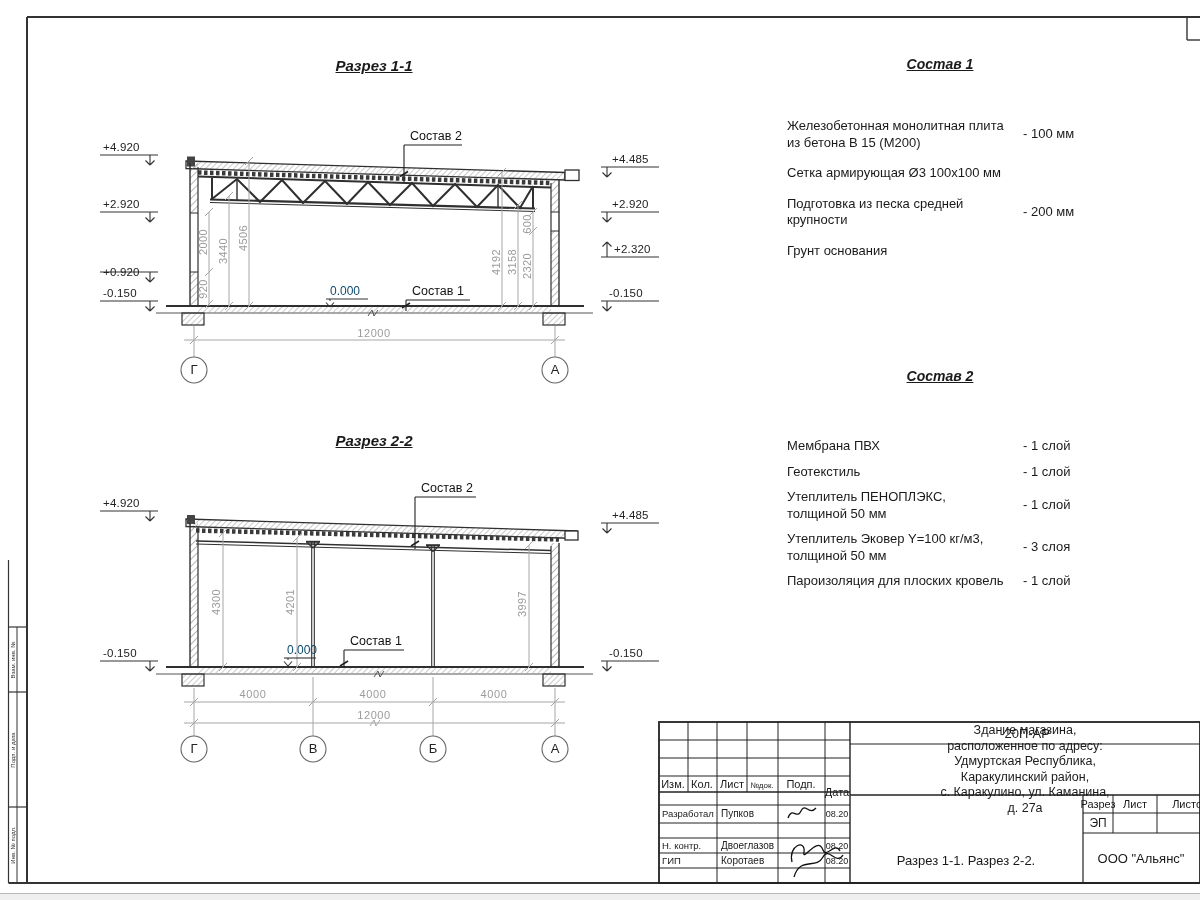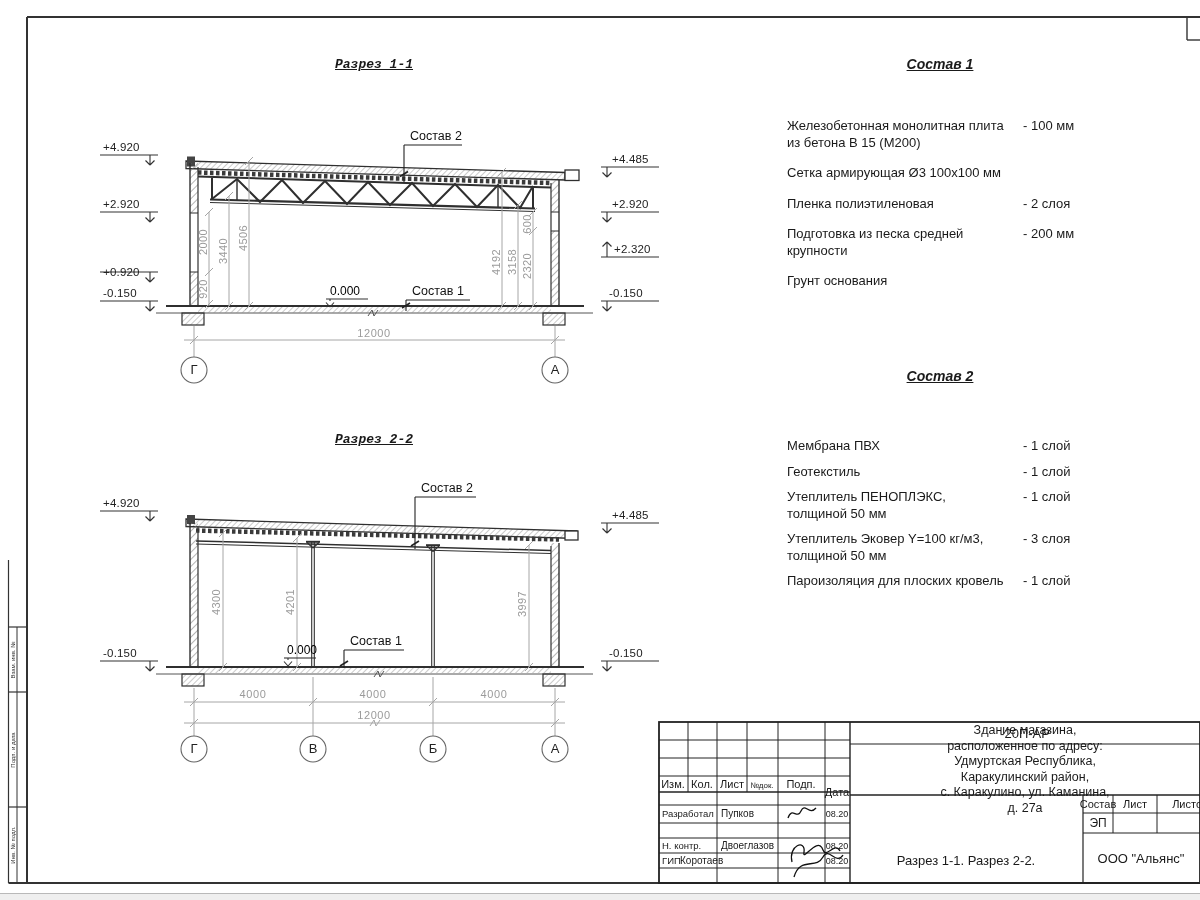--- a/index.html
+++ b/index.html
@@ -1,32 +1,32 @@
 <!DOCTYPE html>
 <html><head>
 <meta charset="utf-8">
 <style>
   html,body{margin:0;padding:0;background:#fff;width:1200px;height:900px;overflow:hidden;
     font-family:"Liberation Sans",sans-serif;color:#1a1a1a;}
   #page{position:relative;width:1200px;height:900px;}
   svg#linework{position:absolute;left:0;top:0;z-index:1;}
   .txt{position:absolute;z-index:2;white-space:pre-line;}
-  .sec-title{font-size:13px;font-style:italic;font-weight:bold;text-decoration:underline;
-    transform:translateX(-50%);white-space:nowrap;font-family:Liberation Mono, monospace;}
+  .sec-title{font-size:15px;font-style:italic;font-weight:bold;text-decoration:underline;
+    transform:translateX(-50%);white-space:nowrap;}
   .lst-title{font-size:14px;font-style:italic;font-weight:bold;text-decoration:underline;
     text-align:center;width:310px;}
   .elev{font-size:11.5px;letter-spacing:.2px;color:#222;white-space:nowrap;}
   .vdim{font-size:11px;color:#9b9b9b;letter-spacing:.4px;transform:translate(-50%,-50%) rotate(-90deg);
     white-space:nowrap;}
   .hdim{font-size:11px;color:#9b9b9b;letter-spacing:.6px;transform:translate(-50%,-50%);white-space:nowrap;}
   .callout{font-size:12.5px;color:#111;white-space:nowrap;}
-  .zero{font-size:12px;color:#000000;white-space:nowrap;}
+  .zero{font-size:12px;color:#0c4a6e;white-space:nowrap;}
   .gridlbl{font-size:13px;color:#222;transform:translate(-50%,-52%);z-index:3;}
   .slist{position:absolute;z-index:2;width:312px;}
-  .s-item{display:flex;align-items:flex-start;font-size:13px;line-height:16.5px;}
+  .s-item{display:flex;align-items:center;font-size:13px;line-height:16.5px;}
   .s1 .s-item{margin-bottom:14px;}
   .s2 .s-item{margin-bottom:9px;}
   .s-name{width:236px;white-space:pre-line;}
   .s-qty{white-space:nowrap;}
   .stamp-txt{position:absolute;z-index:2;white-space:nowrap;}
   .cellc{transform:translate(-50%,-50%);}
   .marginlbl{position:absolute;z-index:2;font-size:6px;color:#333;
     transform:translate(-50%,-50%) rotate(-90deg);white-space:nowrap;}
 </style>
 </head>
@@ -322,24 +322,20 @@
   <div class="s-item">
     <span class="s-name">Железобетонная  монолитная плита
 из бетона В 15 (М200)</span>
     <span class="s-qty">- 100 мм</span>
   </div>
   <div class="s-item">
     <span class="s-name">Сетка армирующая Ø3 100х100 мм</span>
     <span class="s-qty"></span>
   </div>
   <div class="s-item">
-    <span class="s-name">Пленка полиэтиленовая</span>
-    <span class="s-qty">-  2 слоя</span>
-  </div>
-  <div class="s-item">
     <span class="s-name">Подготовка из песка средней
 крупности</span>
     <span class="s-qty">- 200 мм</span>
   </div>
   <div class="s-item">
     <span class="s-name">Грунт основания</span>
     <span class="s-qty"></span>
   </div>
 </div>
 
@@ -383,24 +379,24 @@
 <div class="stamp-txt cellc" style="left:801px;top:784px;font-size:11px;">Подп.</div>
 <div class="stamp-txt cellc" style="left:837px;top:792px;font-size:11px;">Дата</div>
 
 <div class="stamp-txt" style="left:662px;top:808px;font-size:9.5px;">Разработал</div>
 <div class="stamp-txt" style="left:721px;top:808px;font-size:10px;">Пупков</div>
 <div class="stamp-txt cellc" style="left:837px;top:814px;font-size:9px;">08.20</div>
 <div class="stamp-txt" style="left:662px;top:840px;font-size:9.5px;">Н. контр.</div>
 <div class="stamp-txt" style="left:721px;top:840px;font-size:10px;">Двоеглазов</div>
 <div class="stamp-txt cellc" style="left:837px;top:846px;font-size:9px;">08.20</div>
 <div class="stamp-txt" style="left:662px;top:855px;font-size:9.5px;">ГИП</div>
-<div class="stamp-txt" style="left:680px;top:855px;font-size:10px;">Коротаев</div>
+<div class="stamp-txt" style="left:721px;top:855px;font-size:10px;">Коротаев</div>
 <div class="stamp-txt cellc" style="left:837px;top:861px;font-size:9px;">08.20</div>
 
-<div class="stamp-txt cellc" style="left:1098px;top:804px;font-size:11px;">Состав</div>
+<div class="stamp-txt cellc" style="left:1098px;top:804px;font-size:11px;">Разрез</div>
 <div class="stamp-txt cellc" style="left:1135px;top:804px;font-size:11px;">Лист</div>
 <div class="stamp-txt cellc" style="left:1190px;top:804px;font-size:11px;">Листов</div>
 <div class="stamp-txt cellc" style="left:1098px;top:823px;font-size:12px;">ЭП</div>
 
 <div class="marginlbl" style="left:13px;top:660px;">Взам. инв. №</div>
 <div class="marginlbl" style="left:13px;top:750px;">Подп. и дата</div>
 <div class="marginlbl" style="left:13px;top:845px;">Инв. № подл.</div>
 
 </div>
 

